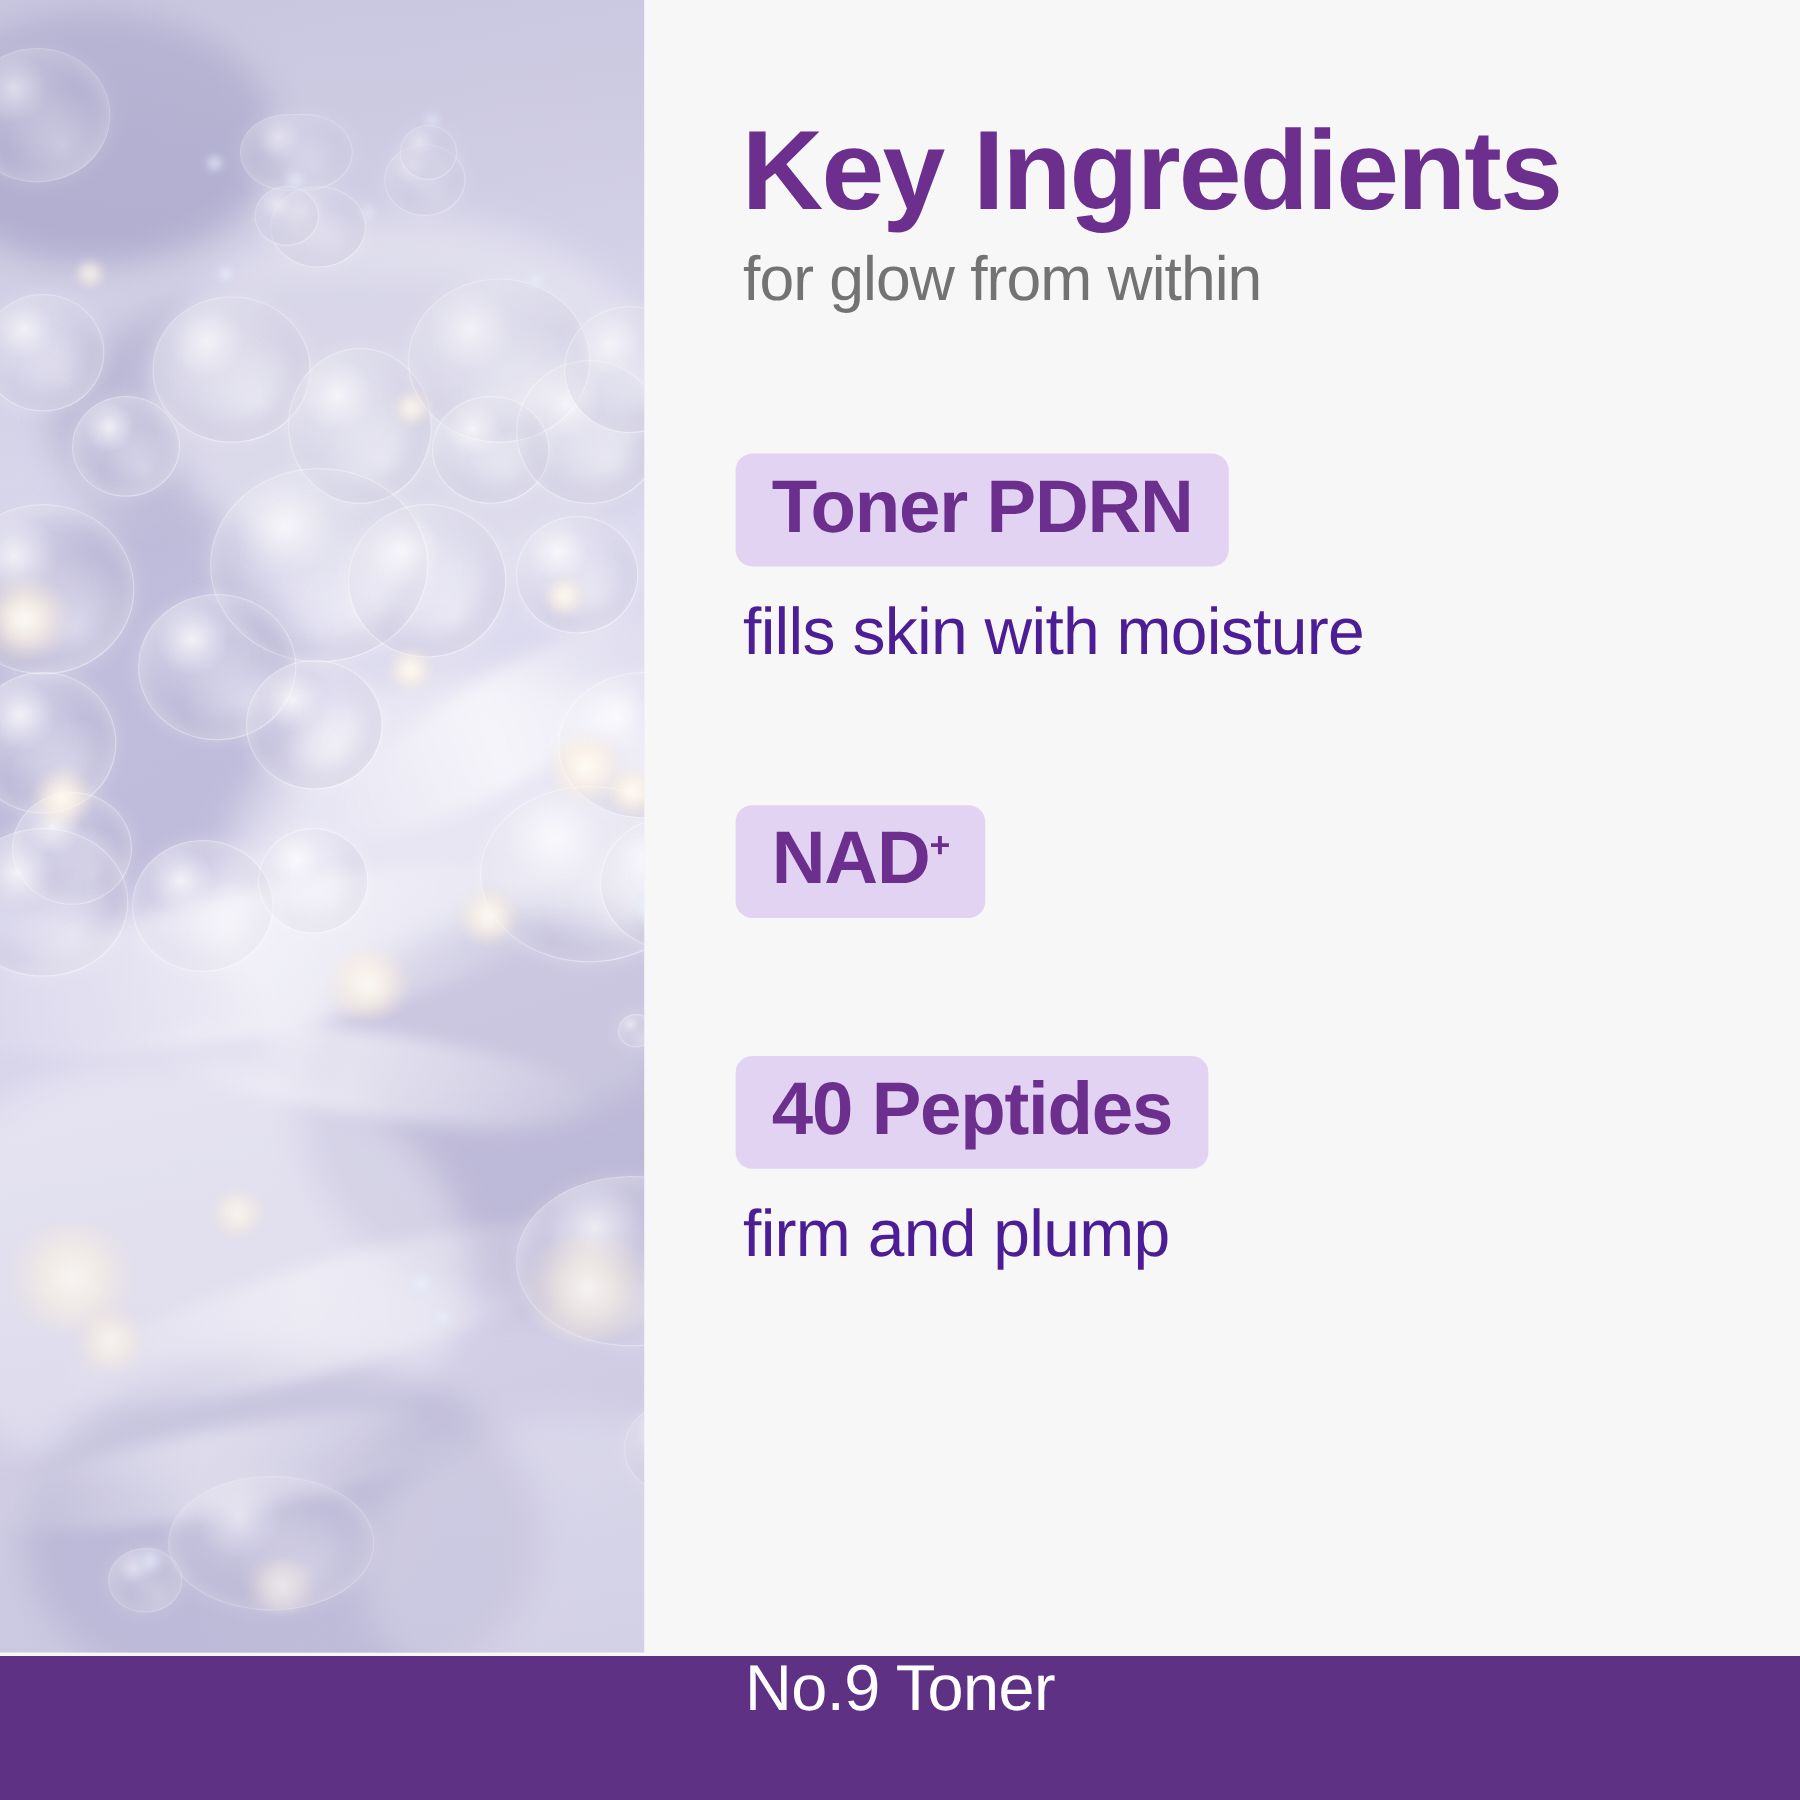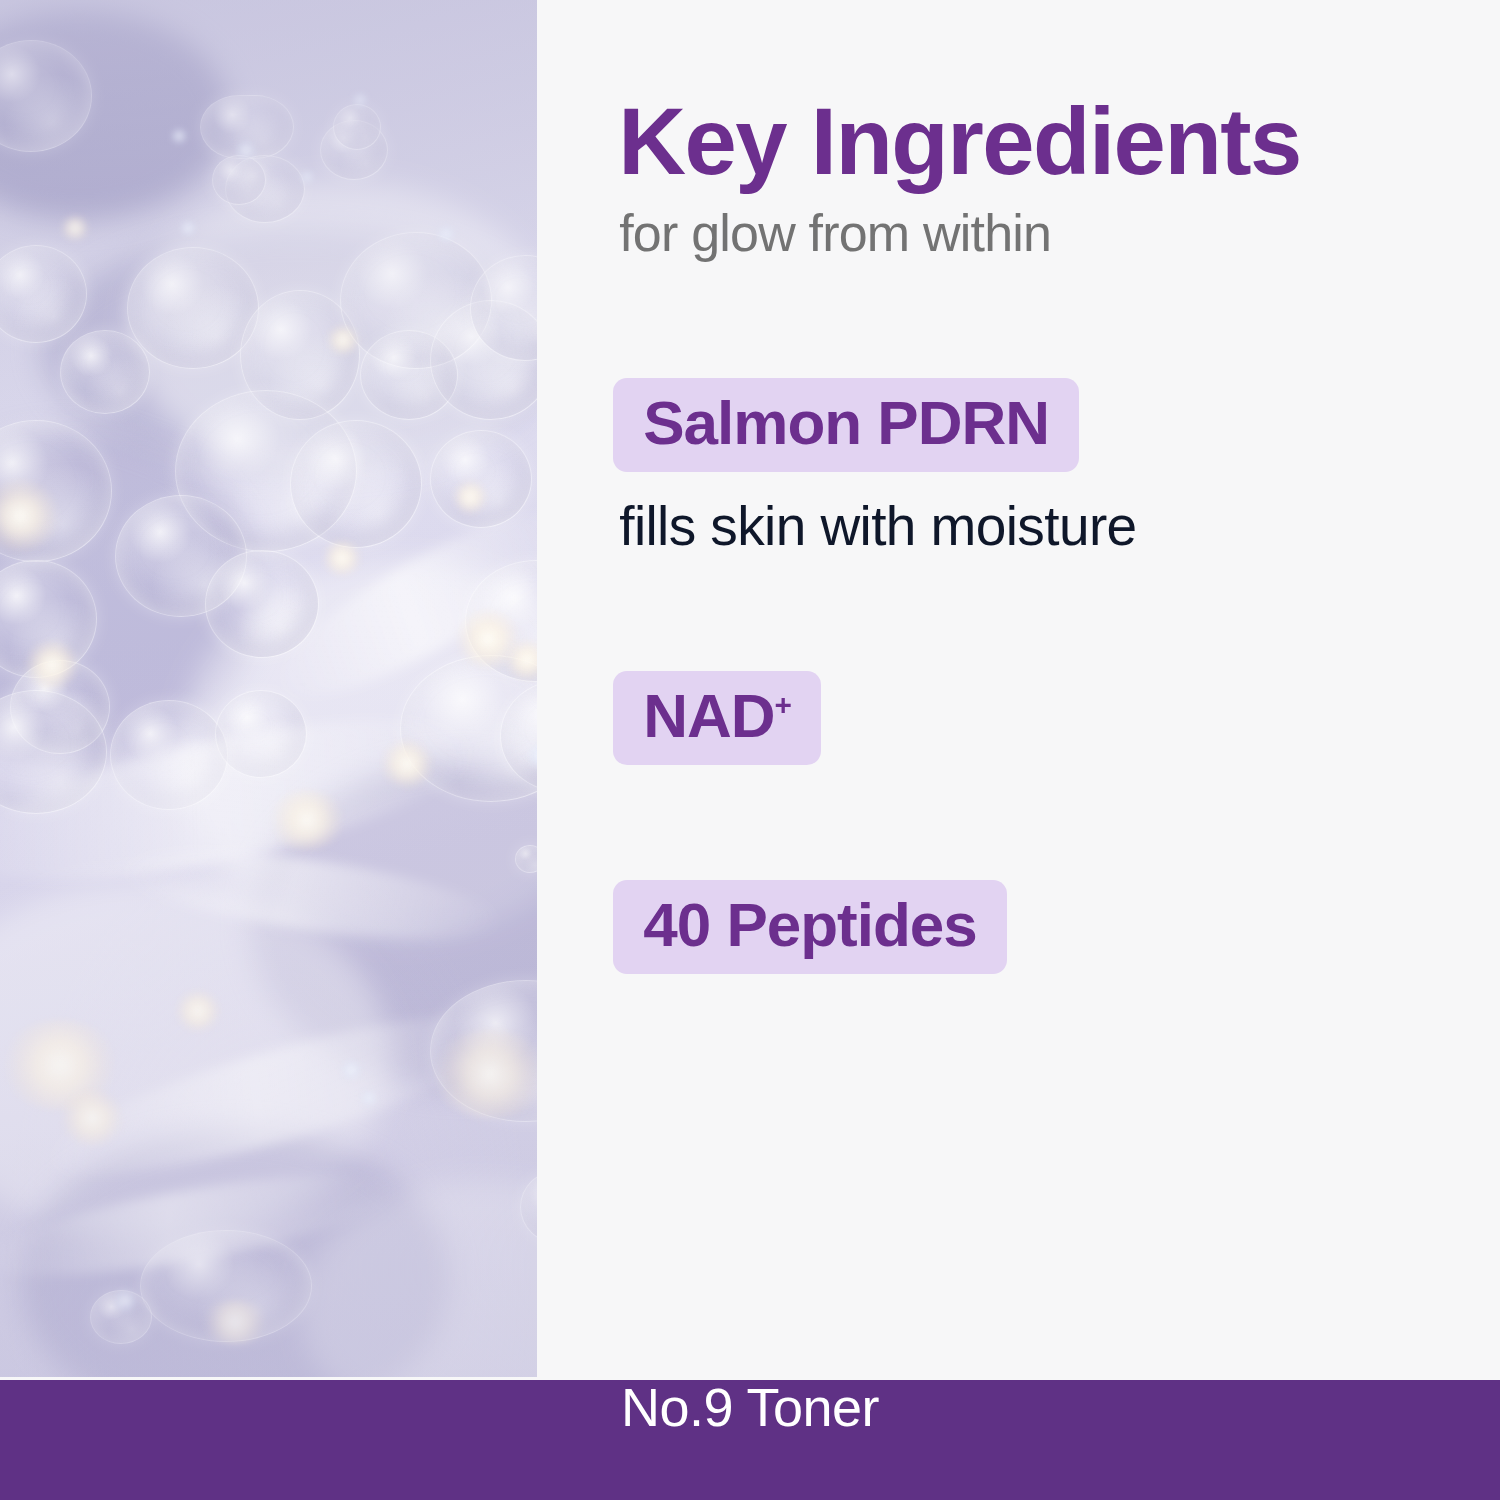--- a/index.html
+++ b/index.html
@@ -156,21 +156,21 @@
     font-size: 0.48em;
     vertical-align: super;
     line-height: 0;
   }
 
   .ing-desc {
     margin: 26px 0 0 82px;
     font-size: 55px;
     font-weight: 400;
     letter-spacing: -0.6px;
-    color: #0f172a;
+    color: #4c1d95;
     line-height: 1.05;
     white-space: nowrap;
   }
 
   
   .banner {
     position: absolute;
     left: 0;
     top: 1380px;
     width: 1500px;
@@ -281,30 +281,31 @@
 
     <div class="panel">
 
       <div class="headline">Key Ingredients</div>
 
       <div class="subhead">for glow from within</div>
 
       <div class="ing-list">
 
         <div class="ing">
-          <div class="pill"><span>Salmon PDRN</span><sup></sup></div>
+          <div class="pill"><span>Toner PDRN</span><sup></sup></div>
           <div class="ing-desc">fills skin with moisture</div>
         </div>
 
         <div class="ing">
           <div class="pill"><span>NAD</span><sup>+</sup></div>
         </div>
 
         <div class="ing">
           <div class="pill"><span>40 Peptides</span><sup></sup></div>
+          <div class="ing-desc">firm and plump</div>
         </div>
 
       </div>
     </div>
   </div>
 
   <div class="banner">
     <span class="banner-text">No.9 Toner</span>
   </div>
 

